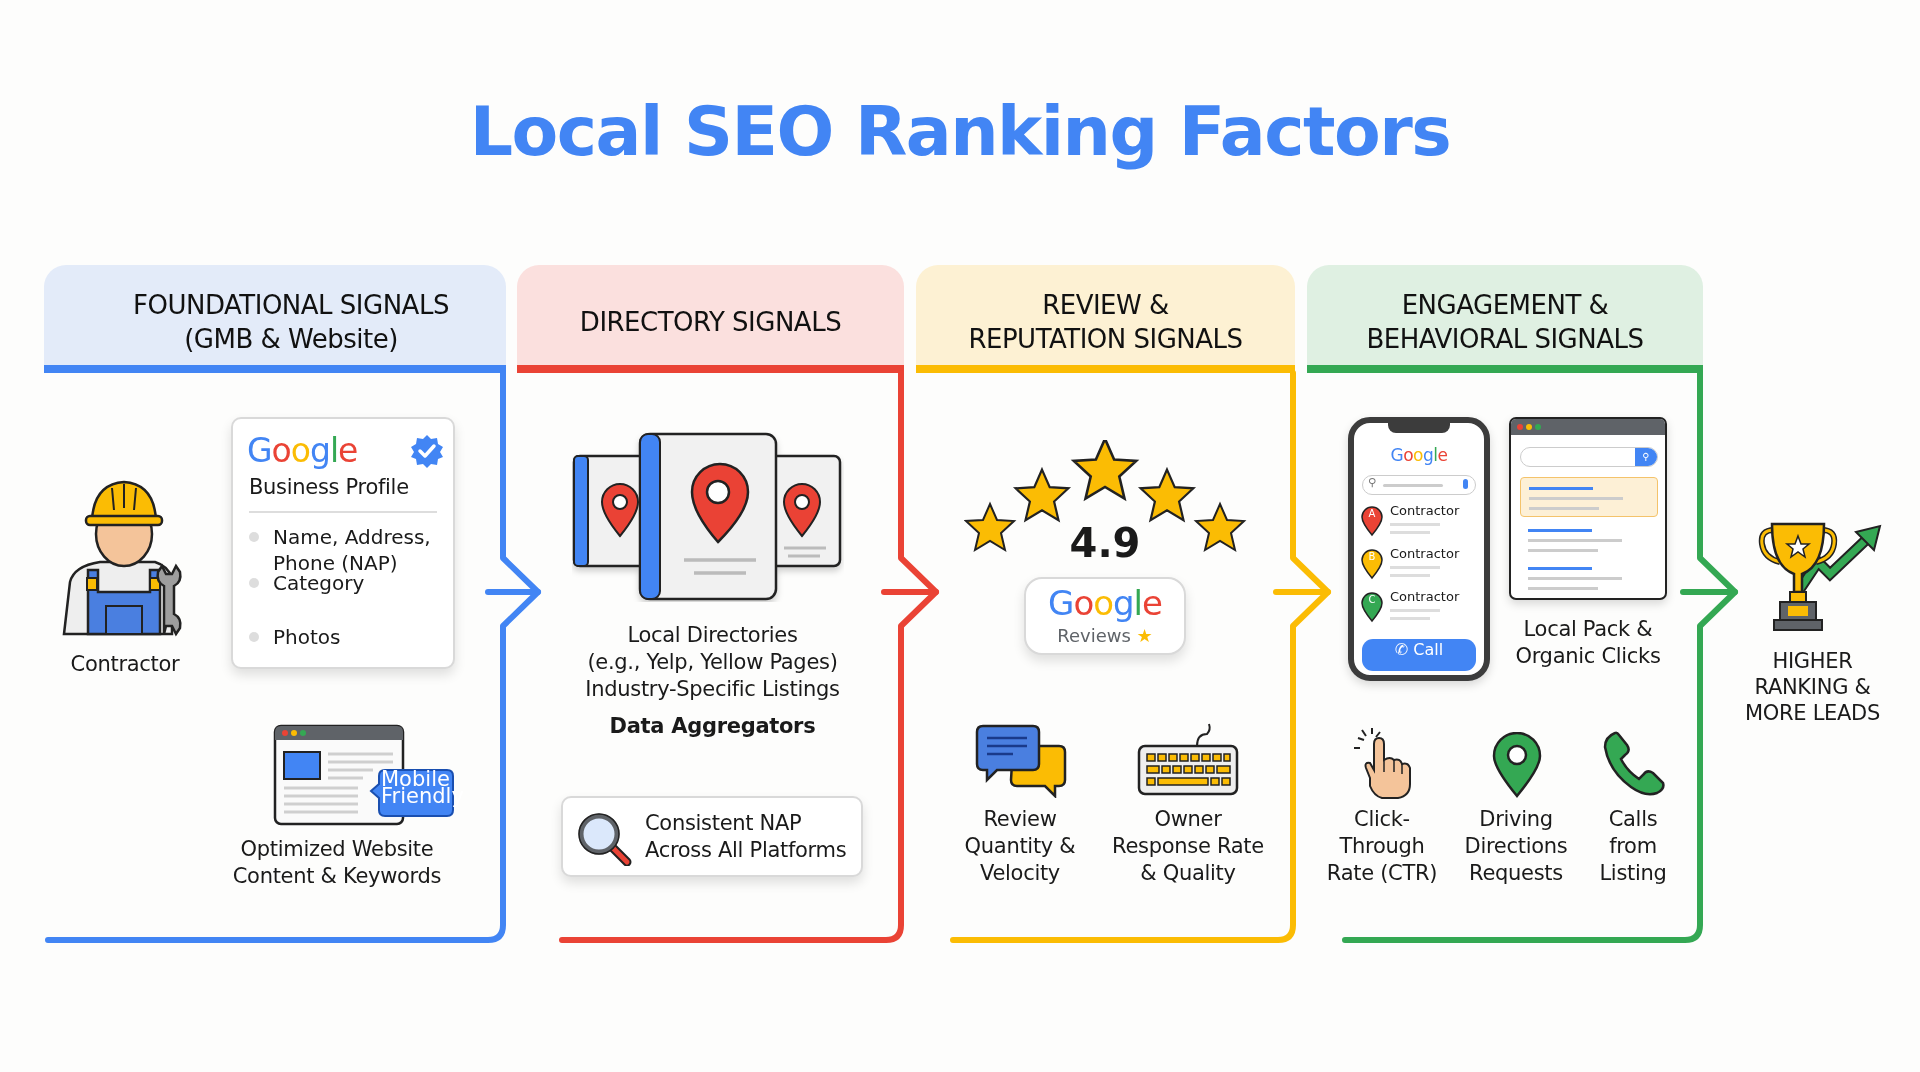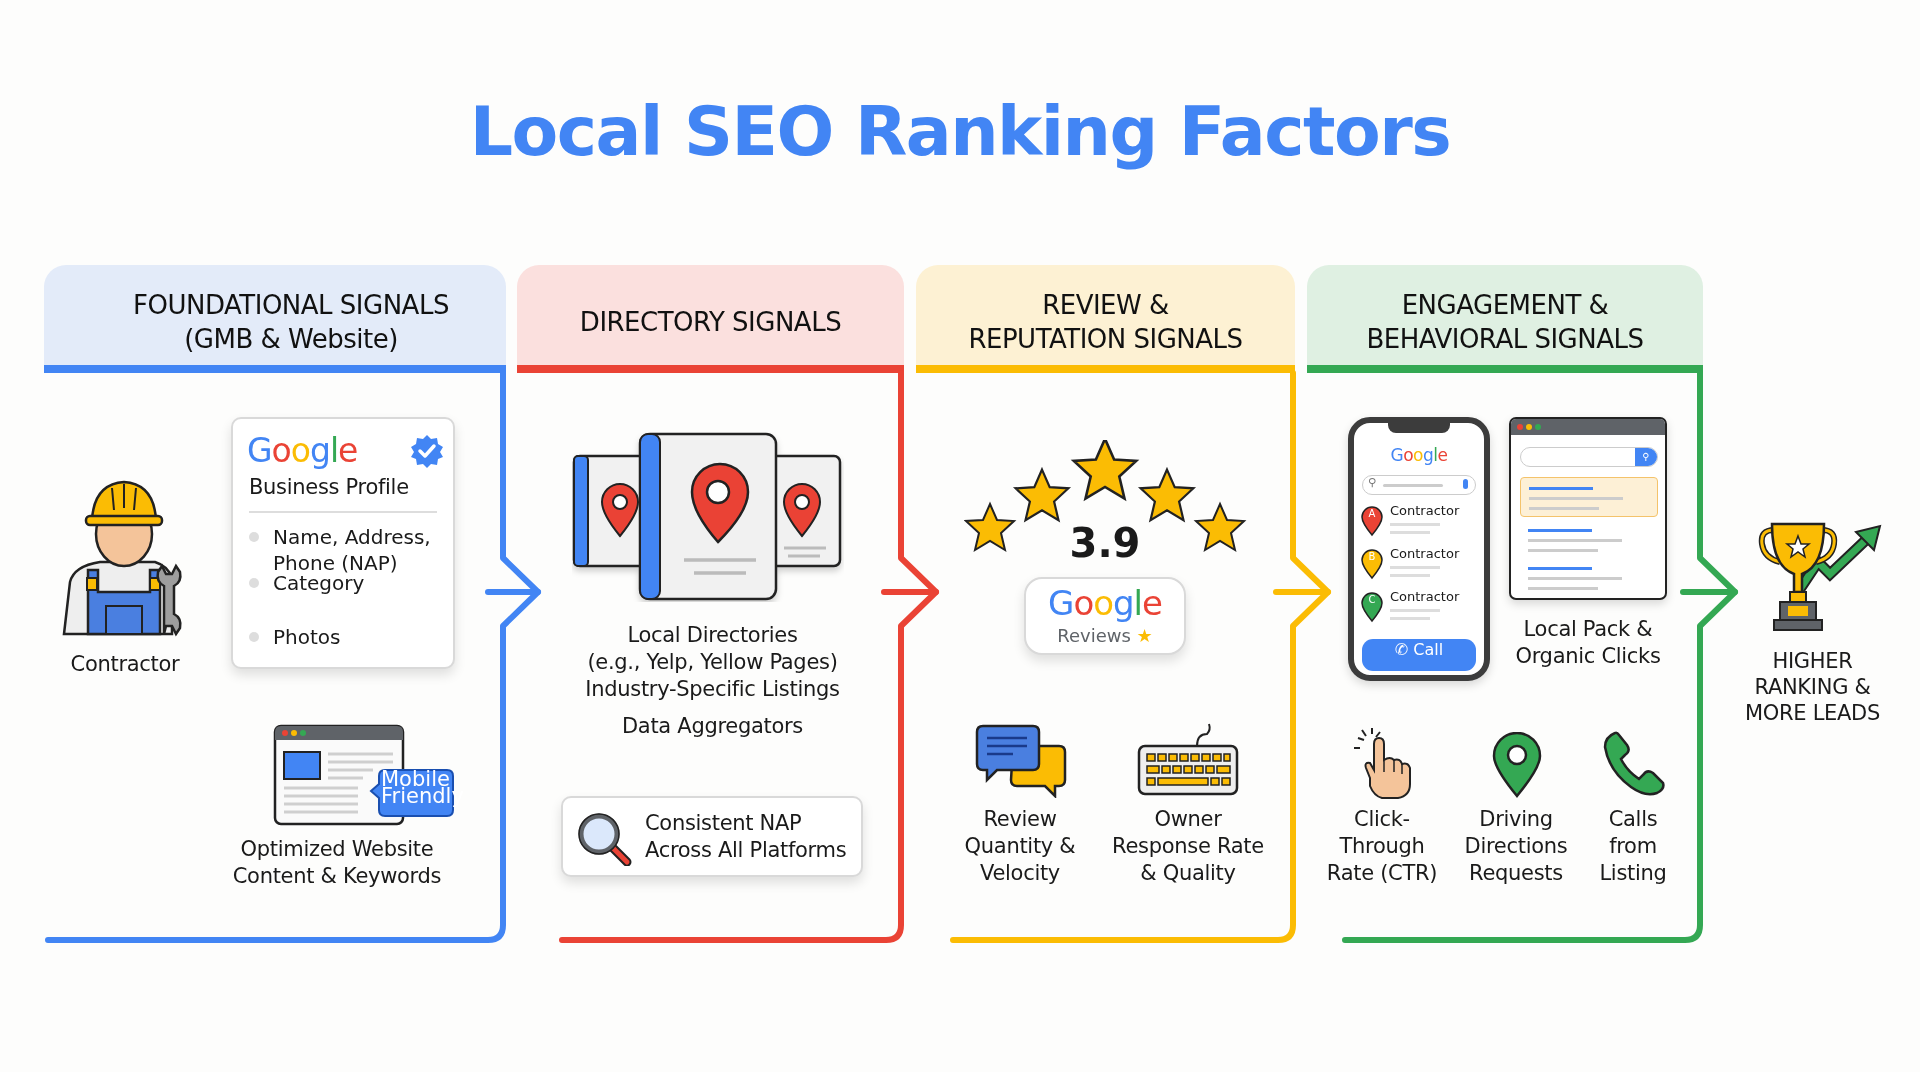--- a/index.html
+++ b/index.html
@@ -137,21 +137,21 @@
       <path d="M146 110 Q120 80 120 60 A28 28 0 0 1 176 60 Q176 80 146 110 Z" fill="#ea4335" stroke="#222" stroke-width="2.5"></path>
       <circle cx="146" cy="60" r="11" fill="#fff" stroke="#222" stroke-width="2.5"></circle>
       <path d="M112 128 L184 128 M122 141 L174 141" stroke="#bbb" stroke-width="3.5"></path>
     </g>
   </svg>
 </div>
 <div class="abs txt" style="left:560px;width:305px;top:622px;">
   <div>Local Directories</div>
   <div>(e.g., Yelp, Yellow Pages)</div>
   <div style="">Industry-Specific Listings</div>
-  <div style="margin-top:10px;">Data Aggregators</div>
+  <div style="margin-top:10px;font-weight:bold;">Data Aggregators</div>
 </div>
 <div class="abs card" style="left:561px;top:796px;width:302px;height:81px;">
   <svg class="abs" style="left:14px;top:14px;" width="56" height="54" viewBox="0 0 56 54">
     <path d="M34 34 L50 50" stroke="#222" stroke-width="9" stroke-linecap="round"></path>
     <path d="M34 34 L50 50" stroke="#ea4335" stroke-width="5" stroke-linecap="round"></path>
     <circle cx="22" cy="22" r="18" fill="#dbe8fb" stroke="#5f6368" stroke-width="5"></circle>
     <circle cx="22" cy="22" r="20" fill="none" stroke="#222" stroke-width="1.5"></circle>
   </svg>
   <div class="abs" style="left:82px;top:12px;font-size:21px;line-height:27px;letter-spacing:-0.3px;">
     <div>Consistent NAP</div>
@@ -174,21 +174,21 @@
 <svg class="abs" style="left:964px;top:440px;" width="284" height="114" viewBox="0 0 284 114">
   <defs>
     <path id="st" d="M0 -24 L7 -8 L24 -7 L11 5 L15 22 L0 13 L-15 22 L-11 5 L-24 -7 L-7 -8 Z"></path>
   </defs>
   <use href="#st" transform="translate(26 88) scale(1)" fill="#fbbc04" stroke="#222" stroke-width="2"></use>
   <use href="#st" transform="translate(78 56) scale(1.1)" fill="#fbbc04" stroke="#222" stroke-width="2"></use>
   <use href="#st" transform="translate(141 30) scale(1.3)" fill="#fbbc04" stroke="#222" stroke-width="2"></use>
   <use href="#st" transform="translate(203 56) scale(1.1)" fill="#fbbc04" stroke="#222" stroke-width="2"></use>
   <use href="#st" transform="translate(256 88) scale(1)" fill="#fbbc04" stroke="#222" stroke-width="2"></use>
 </svg>
-<div class="abs" style="left:1045px;width:120px;top:520px;text-align:center;font-size:40px;font-weight:bold;color:#1a1a1a;">3.9</div>
+<div class="abs" style="left:1045px;width:120px;top:520px;text-align:center;font-size:40px;font-weight:bold;color:#1a1a1a;">4.9</div>
 <div class="abs card" style="left:1024px;top:577px;width:162px;height:78px;border-radius:18px;">
   <div class="abs gl" style="left:0;width:158px;top:4px;text-align:center;font-size:34px;">
     <span style="color:#4285f4">G</span><span style="color:#ea4335">o</span><span style="color:#fbbc04">o</span><span style="color:#4285f4">g</span><span style="color:#34a853">l</span><span style="color:#ea4335">e</span>
   </div>
   <div class="abs" style="left:0;width:158px;top:46px;text-align:center;font-size:18px;color:#5f6368;">
     <span>Reviews</span>
     <span style="color:#fbbc04;">★</span>
   </div>
 </div>
 

